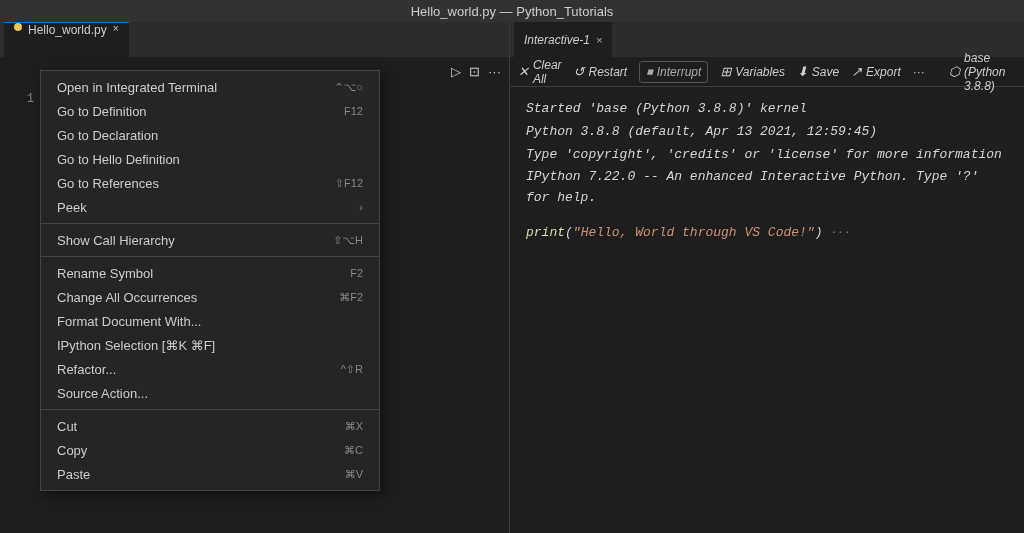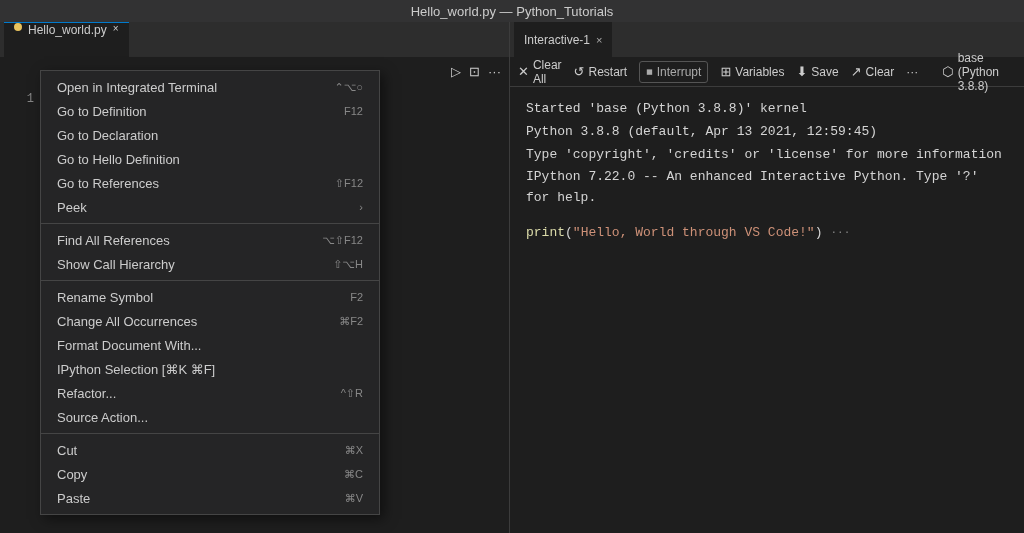--- a/index.html
+++ b/index.html
@@ -177,20 +177,21 @@
       background: #454545;
       margin: 4px 0;
     }
 
     
     #interactive-panel {
       flex: 1;
       display: flex;
       flex-direction: column;
       background: #1e1e1e;
+      font-style: italic;
     }
 
     
     #interactive-tabs {
       display: flex;
       align-items: center;
       background: #2d2d2d;
       height: 35px;
       padding: 0 4px;
       flex-shrink: 0;
@@ -325,24 +326,20 @@
       <div class="menu-item">
         <span>Go to References</span>
         <span class="shortcut">⇧F12</span>
       </div>
       <div class="menu-item">
         <span>Peek</span>
         <span class="arrow">›</span>
       </div>
       <div class="menu-separator"></div>
       <div class="menu-item">
-        <span>Find All References</span>
-        <span class="shortcut">⌥⇧F12</span>
-      </div>
-      <div class="menu-item">
         <span>Show Call Hierarchy</span>
         <span class="shortcut">⇧⌥H</span>
       </div>
       <div class="menu-separator"></div>
       <div class="menu-item">
         <span>Rename Symbol</span>
         <span class="shortcut">F2</span>
       </div>
       <div class="menu-item">
         <span>Change All Occurrences</span>
@@ -407,21 +404,21 @@
       <div class="ibar-item">
         <span class="ibar-icon">⊞</span>
         <span>Variables</span>
       </div>
       <div class="ibar-item">
         <span class="ibar-icon">⬇</span>
         <span>Save</span>
       </div>
       <div class="ibar-item">
         <span class="ibar-icon">↗</span>
-        <span>Clear</span>
+        <span>Export</span>
       </div>
       <div class="ibar-item">
         <span>···</span>
       </div>
       <div style="flex:1"></div>
       <div class="ibar-item">
         <span class="ibar-icon">⬡</span>
         <span>base (Python 3.8.8)</span>
       </div>
     </div>

